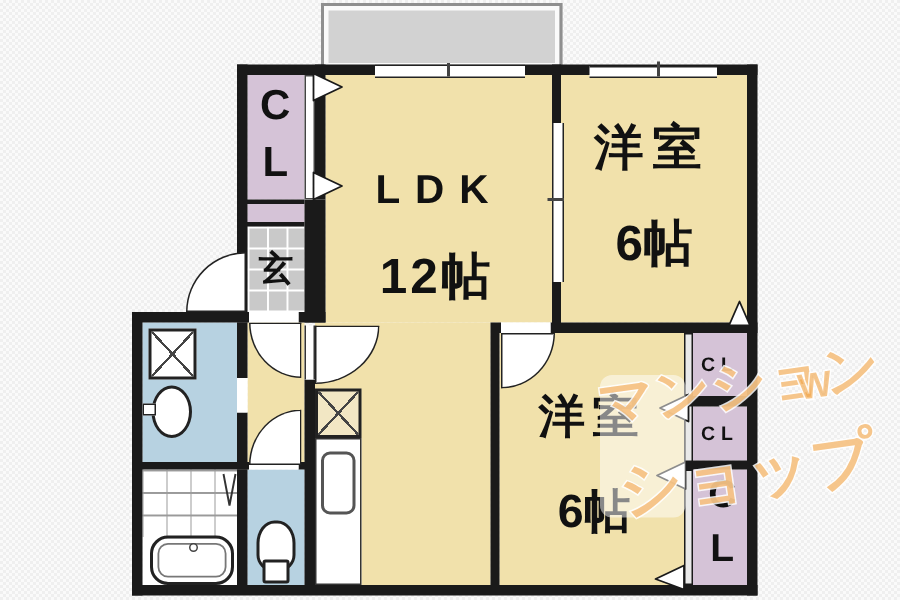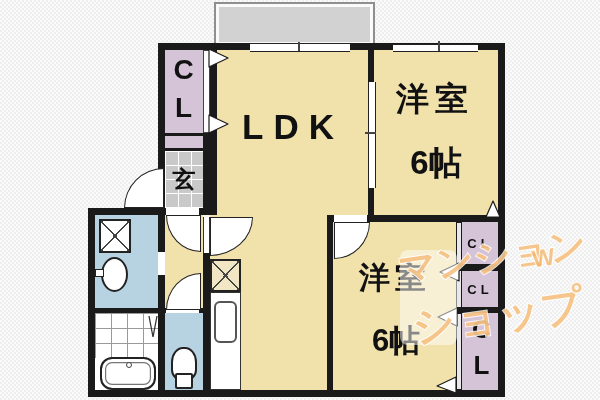--- a/index.html
+++ b/index.html
@@ -160,21 +160,22 @@
   <svg class="overlay" width="600" height="400">
     <polygon points="209,49 209,67 228,58" fill="#fff" stroke="#1a1a1a" stroke-width="1.2" stroke-linejoin="round"></polygon>
     <polygon points="209,115 209,133 228,124" fill="#fff" stroke="#1a1a1a" stroke-width="1.2" stroke-linejoin="round"></polygon>
     <polygon points="440,272 459,263 459,281" fill="#fff" stroke="#1a1a1a" stroke-width="1.2" stroke-linejoin="round"></polygon>
     <polygon points="438,317 457,308 457,326" fill="#fff" stroke="#1a1a1a" stroke-width="1.2" stroke-linejoin="round"></polygon>
     <polygon points="437,386 456,377 456,393" fill="#fff" stroke="#1a1a1a" stroke-width="1.2" stroke-linejoin="round"></polygon>
     <polygon points="493,201 486,217 500,217" fill="#fff" stroke="#1a1a1a" stroke-width="1.2" stroke-linejoin="round"></polygon>
     <polyline points="149,316 153,337 157,316" fill="none" stroke="#333" stroke-width="1.3"></polyline>
   </svg>
 
-  <div class="label" style="left:293px;top:127px;font-size:35px;letter-spacing:10px;text-align:center;">LDK</div>
+  <div class="label" style="left:293px;top:127px;font-size:27px;letter-spacing:10px;text-align:center;">LDK</div>
+  <div class="label" style="left:291px;top:185px;font-size:33px;letter-spacing:2px;">12帖</div>
   <div class="label" style="left:435px;top:99px;font-size:33px;letter-spacing:6px;">洋室</div>
   <div class="label" style="left:436px;top:163px;font-size:33px;">6帖</div>
   <div class="label" style="left:395px;top:278px;font-size:31px;letter-spacing:5px;">洋室</div>
   <div class="label" style="left:396px;top:341px;font-size:31px;">6帖</div>
   <div class="label" style="left:184px;top:179px;font-size:23px;">玄</div>
   <div class="label vtext" style="left:183px;top:92px;font-size:28px;letter-spacing:7px;">CL</div>
   <div class="label" style="left:480px;top:243px;font-size:13px;letter-spacing:4px;font-weight:700;">CL</div>
   <div class="label" style="left:480px;top:289px;font-size:13px;letter-spacing:4px;font-weight:700;">CL</div>
   <div class="label vtext" style="left:481px;top:350px;font-size:26px;letter-spacing:6px;">CL</div>
 

